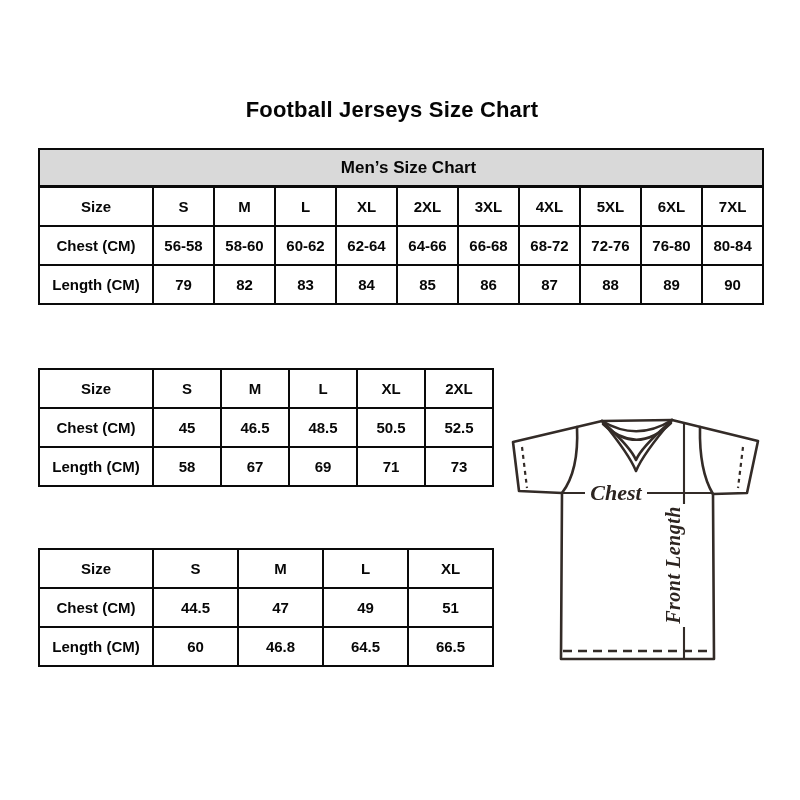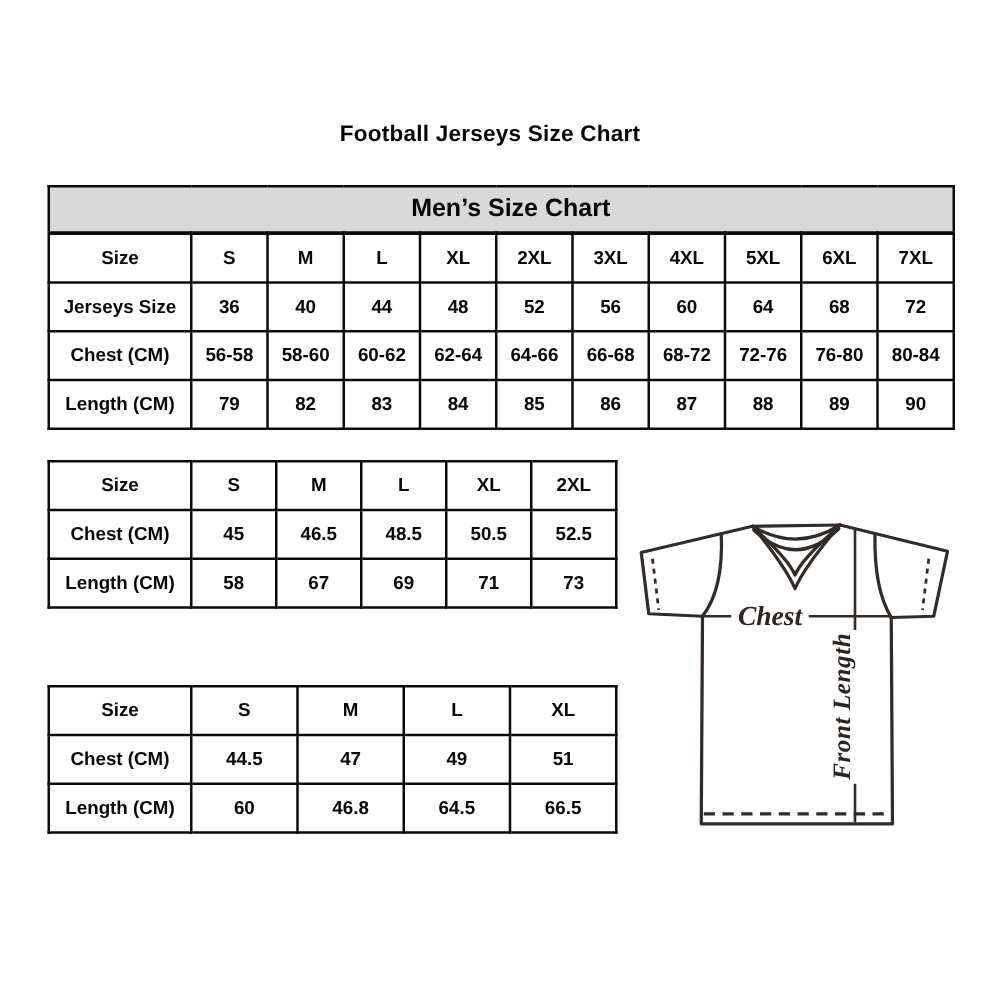--- a/index.html
+++ b/index.html
@@ -2,32 +2,32 @@
 <html><head>
 <meta charset="utf-8">
 <style>
   html,body{margin:0;padding:0;}
   body{
     width:800px;height:800px;position:relative;background:#ffffff;
     font-family:"Liberation Sans",sans-serif;overflow:hidden;color:#000;
   }
   .page-title{
     position:absolute;top:97px;left:0;width:784px;text-align:center;
-    font-size:18px;font-weight:bold;letter-spacing:0.2px;color:#050505;
+    font-size:22px;font-weight:bold;letter-spacing:0.2px;color:#050505;
   }
   .size-table{position:absolute;}
   .size-table table{
     border-collapse:collapse;width:100%;table-layout:fixed;
   }
   .size-table td{
     border:2px solid #0a0a0a;text-align:center;vertical-align:middle;
     font-weight:bold;font-size:15px;padding:0;height:37px;color:#070707;
   }
   .size-table tr.hdr td{
-    background:#d9d9d9;font-size:20px;border-bottom-width:3px;height:35px;padding-left:15px;
+    background:#d9d9d9;font-size:17px;border-bottom-width:3px;height:35px;padding-left:15px;
   }
   #table-mens{left:38px;top:148px;width:724px;}
   #table-womens{left:38px;top:368px;width:454px;}
   #table-youth{left:38px;top:548px;width:454px;}
   .jersey{position:absolute;left:500px;top:398px;width:270px;height:275px;}
   .jersey path, .jersey line{stroke:#332b27;fill:none;}
   .jersey .outline{stroke-width:2.6;stroke-linejoin:round;stroke-linecap:round;}
   .jersey .thin{stroke-width:2.1;}
   .jersey .dash-small{stroke-width:2.2;stroke-dasharray:4 4;}
   .jersey .dash-big{stroke-width:2.6;stroke-dasharray:9 6;}
@@ -69,33 +69,20 @@
           <td>L</td>
           <td>XL</td>
           <td>2XL</td>
           <td>3XL</td>
           <td>4XL</td>
           <td>5XL</td>
           <td>6XL</td>
           <td>7XL</td>
         </tr>
         <tr>
-          <td>Jerseys Size</td>
-          <td>36</td>
-          <td>40</td>
-          <td>44</td>
-          <td>48</td>
-          <td>52</td>
-          <td>56</td>
-          <td>60</td>
-          <td>64</td>
-          <td>68</td>
-          <td>72</td>
-        </tr>
-        <tr>
           <td>Chest (CM)</td>
           <td>56-58</td>
           <td>58-60</td>
           <td>60-62</td>
           <td>62-64</td>
           <td>64-66</td>
           <td>66-68</td>
           <td>68-72</td>
           <td>72-76</td>
           <td>76-80</td>

